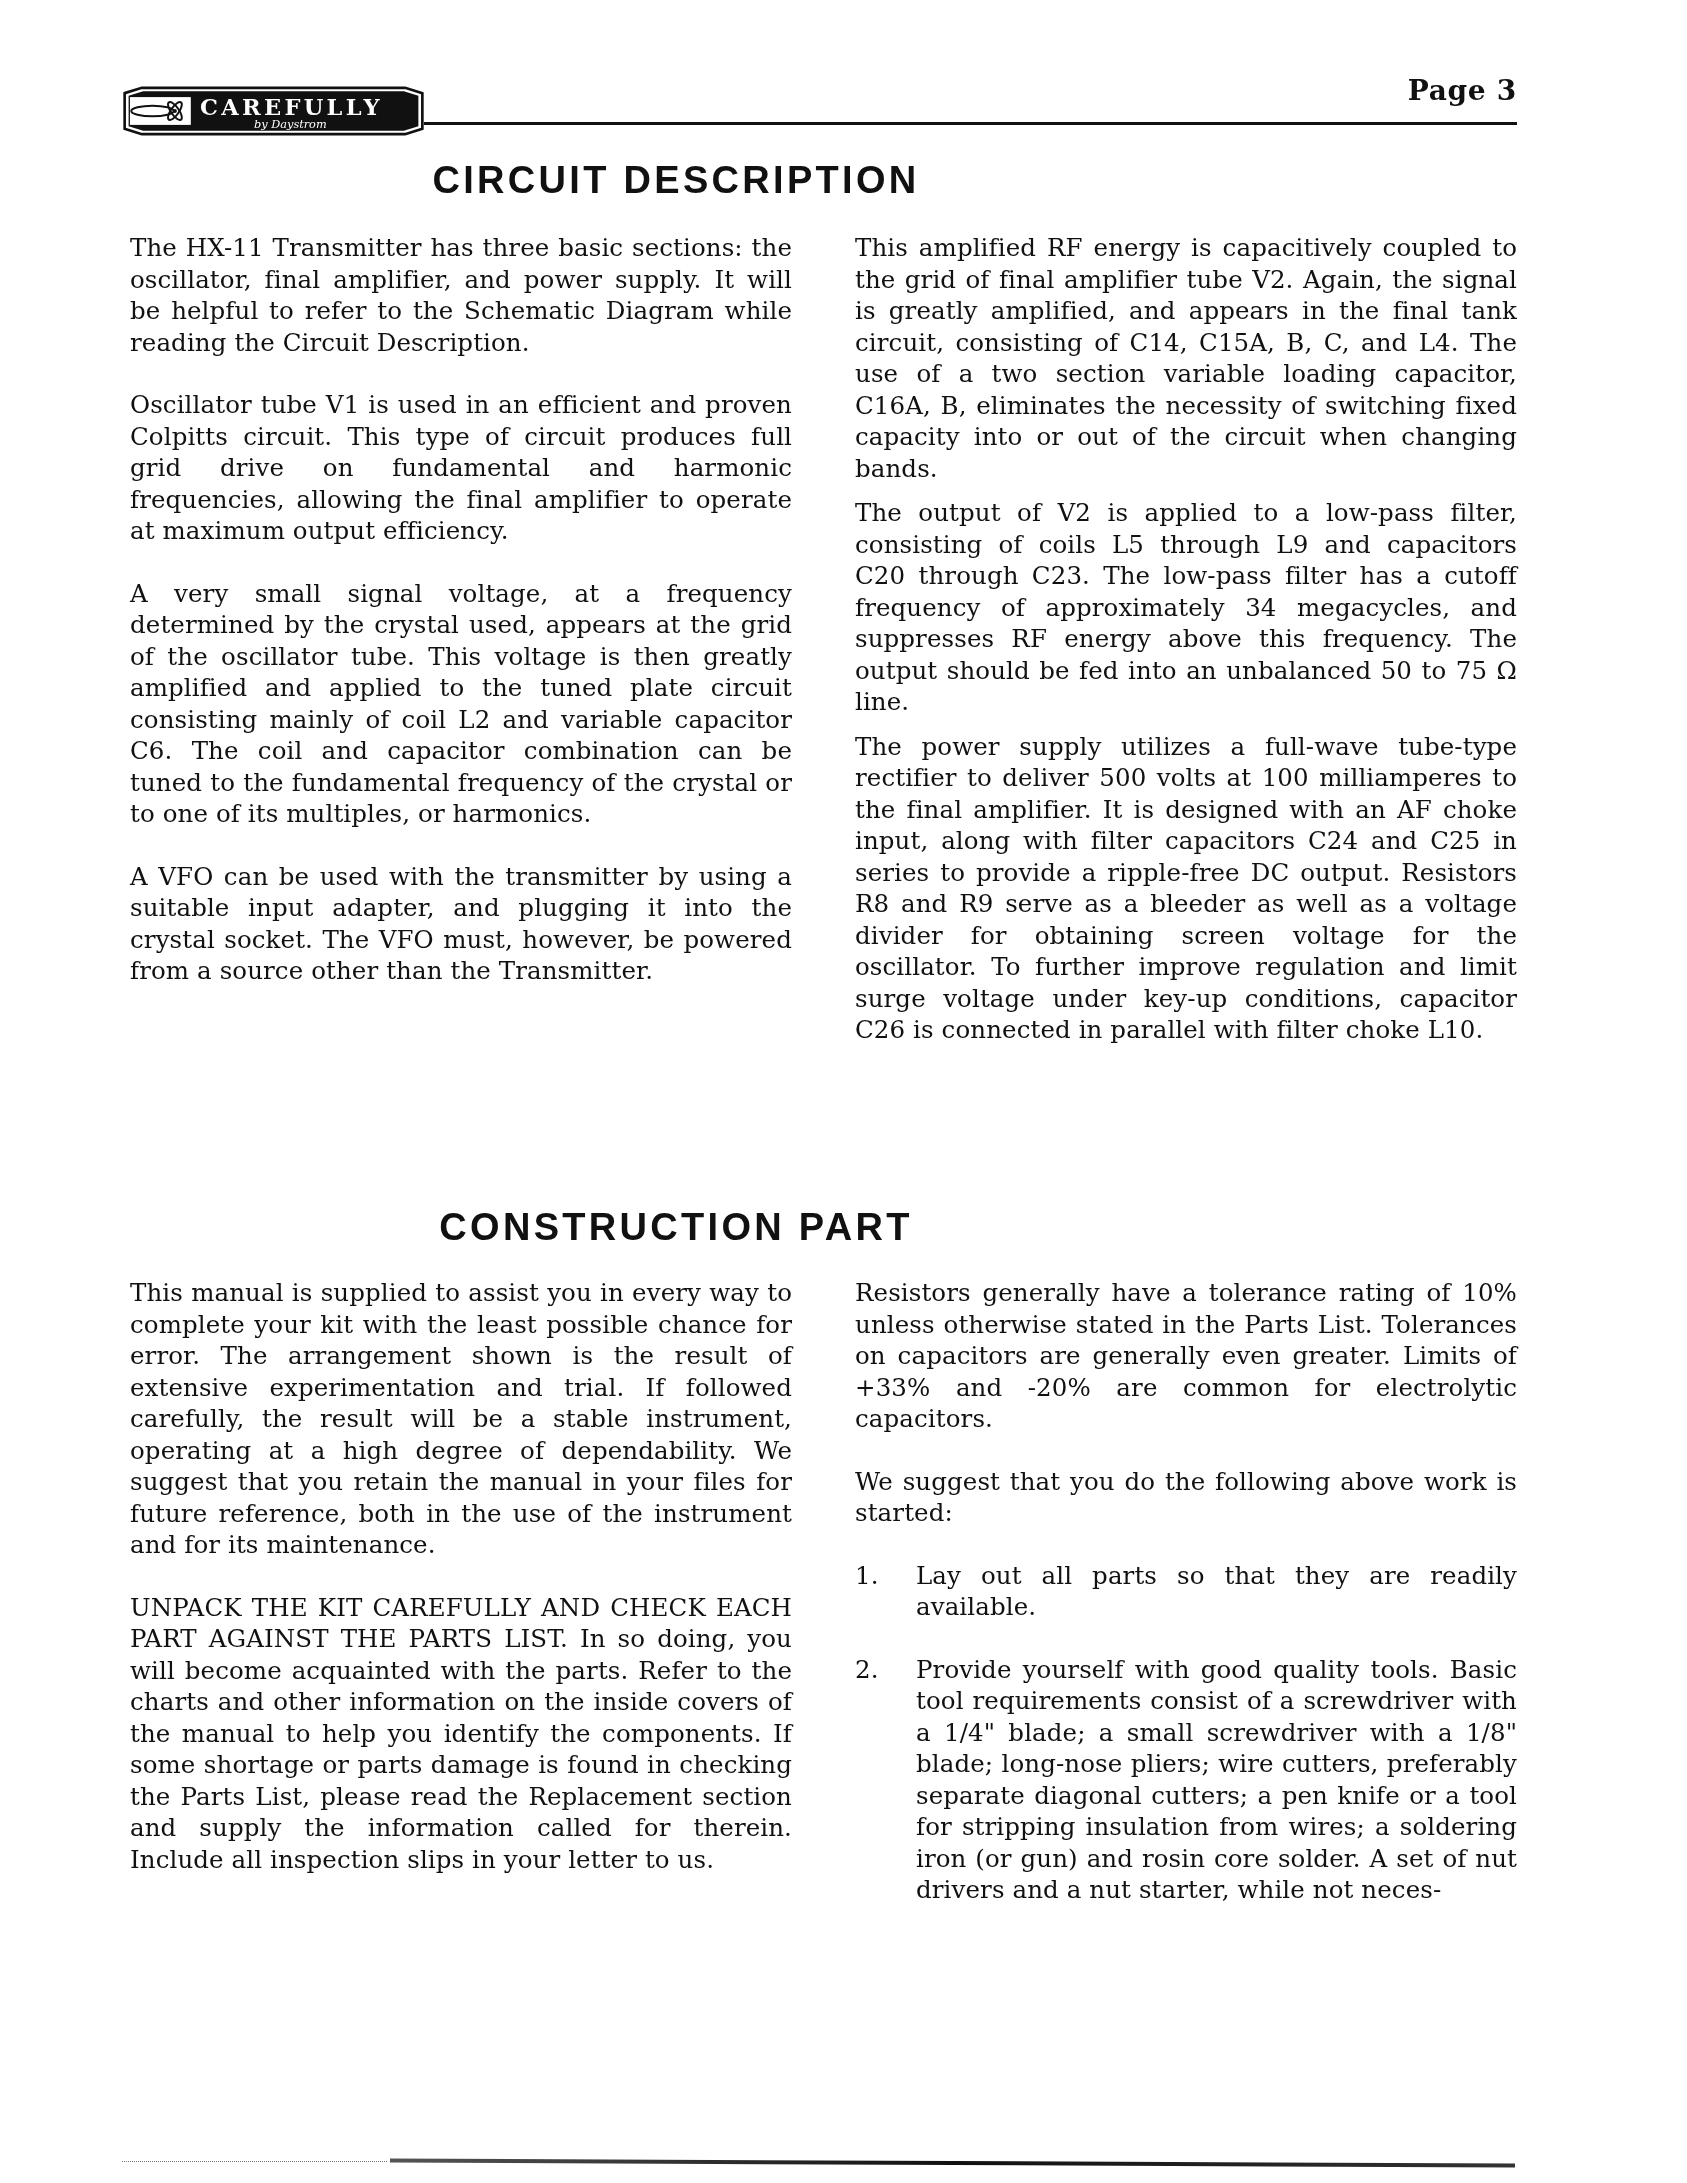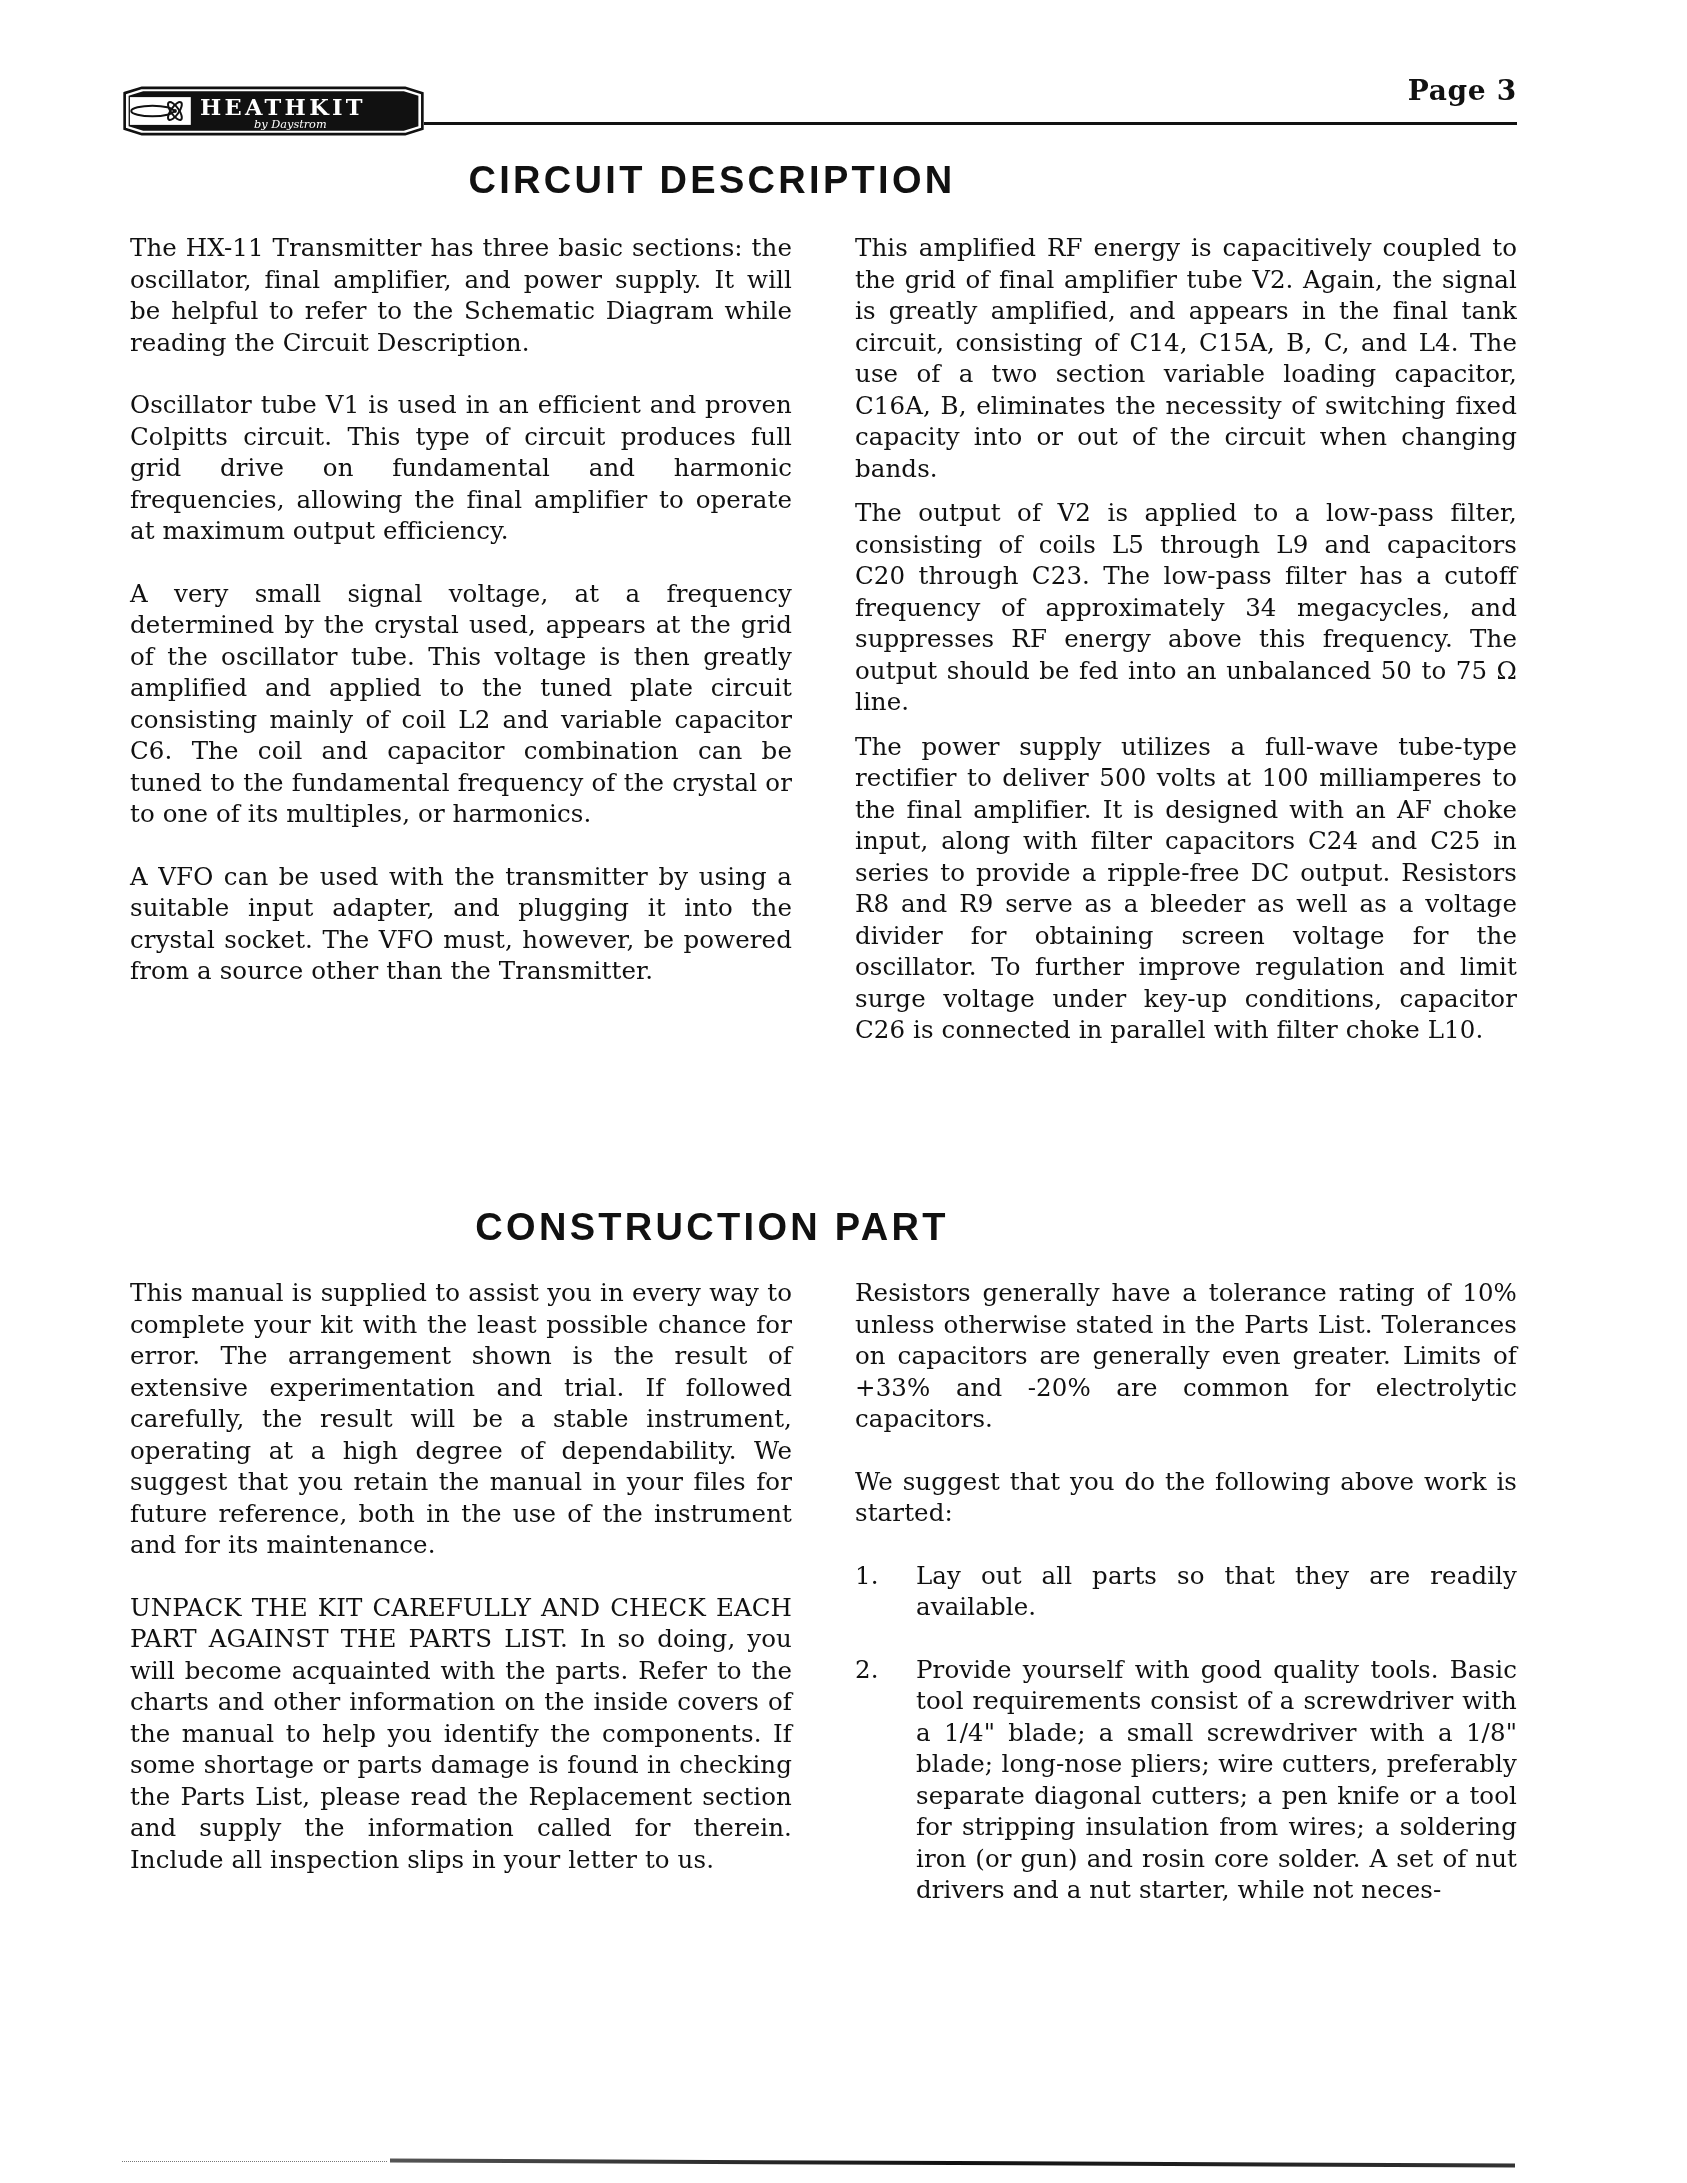--- a/index.html
+++ b/index.html
@@ -6,21 +6,21 @@
   body { width: 1688px; height: 2183px; position: relative; overflow: hidden; color: #111; }
   .abs { position: absolute; }
   .serif { font-family: "DejaVu Serif", "Liberation Serif", serif; }
   .sans { font-family: "Liberation Sans", "DejaVu Sans", sans-serif; }
 
   
   #logo { left: 122px; top: 85px; width: 303px; height: 52px; }
   #header-rule { left: 424px; top: 122px; width: 1093px; height: 3.3px; background: #111; }
   #page-num { right: 171px; top: 74px; font-size: 28px; font-weight: bold; letter-spacing: 0.7px; text-align: center; }
 
-  .section-title { left: 0; width: 1352px; text-align: center; font-size: 38px; font-weight: bold; letter-spacing: 3.3px; margin-left: 36px; }
+  .section-title { left: 0; width: 1352px; text-align: center; font-size: 38px; font-weight: bold; letter-spacing: 3.3px; }
   #title-circuit { top: 159px; }
   #title-construction { top: 1206px; }
 
   .col { width: 662px; font-size: 24.5px; line-height: 31.5px; text-align: justify; letter-spacing: 0.1px; }
   .col p { margin: 0 0 31px 0; hyphens: manual; }
   .col p.tight { margin-bottom: 13.2px; }
   #cd-left { left: 130px; top: 232px; }
   #cd-right { left: 855px; top: 232px; }
   #cn-left { left: 130px; top: 1277px; }
   #cn-right { left: 855px; top: 1277px; }
@@ -38,21 +38,21 @@
 <div id="logo" class="abs">
   <svg width="303" height="52" viewBox="0 0 458 78">
     <path d="M4,12 L30,4 L428,4 L454,12 L454,66 L428,74 L30,74 L4,66 Z" fill="#fff" stroke="#111" stroke-width="4"></path>
     <path d="M10,16 L32,9 L426,9 L448,16 L448,62 L426,69 L32,69 L10,62 Z" fill="#111"></path>
     <rect x="12" y="18" width="92" height="42" fill="#fff"></rect>
     <ellipse cx="46" cy="39" rx="32" ry="8" fill="none" stroke="#111" stroke-width="3"></ellipse>
     <ellipse cx="80" cy="39" rx="6" ry="16" fill="none" stroke="#111" stroke-width="3" transform="rotate(35 80 39)"></ellipse>
     <ellipse cx="80" cy="39" rx="6" ry="16" fill="none" stroke="#111" stroke-width="3" transform="rotate(-35 80 39)"></ellipse>
     <circle cx="80" cy="39" r="3" fill="#111"></circle>
   </svg>
-  <span class="abs serif" style="left:78px; top:9.3px; font-size:22.5px; font-weight:bold; color:#fff; letter-spacing:3.3px;">HEATHKIT</span>
+  <span class="abs serif" style="left:78px; top:9.3px; font-size:22.5px; font-weight:bold; color:#fff; letter-spacing:3.3px;">CAREFULLY</span>
   <span class="abs serif" style="left:132px; top:33px; font-size:11.3px; font-style:italic; color:#fff;">by Daystrom</span>
 </div>
 <div id="header-rule" class="abs"></div>
 <div id="page-num" class="abs serif">Page 3</div>
 
 <div id="title-circuit" class="abs sans section-title">CIRCUIT DESCRIPTION</div>
 
 <div id="cd-left" class="abs col serif">
   <p>The HX-11 Transmitter has three basic sections: the oscillator, final amplifier, and power supply. It will be helpful to refer to the Schematic Diagram while reading the Circuit Description.</p>
   <p>Oscillator tube V1 is used in an efficient and proven Colpitts circuit. This type of circuit produces full grid drive on fundamental and harmonic frequencies, allowing the final amplifier to operate at maximum output efficiency.</p>

